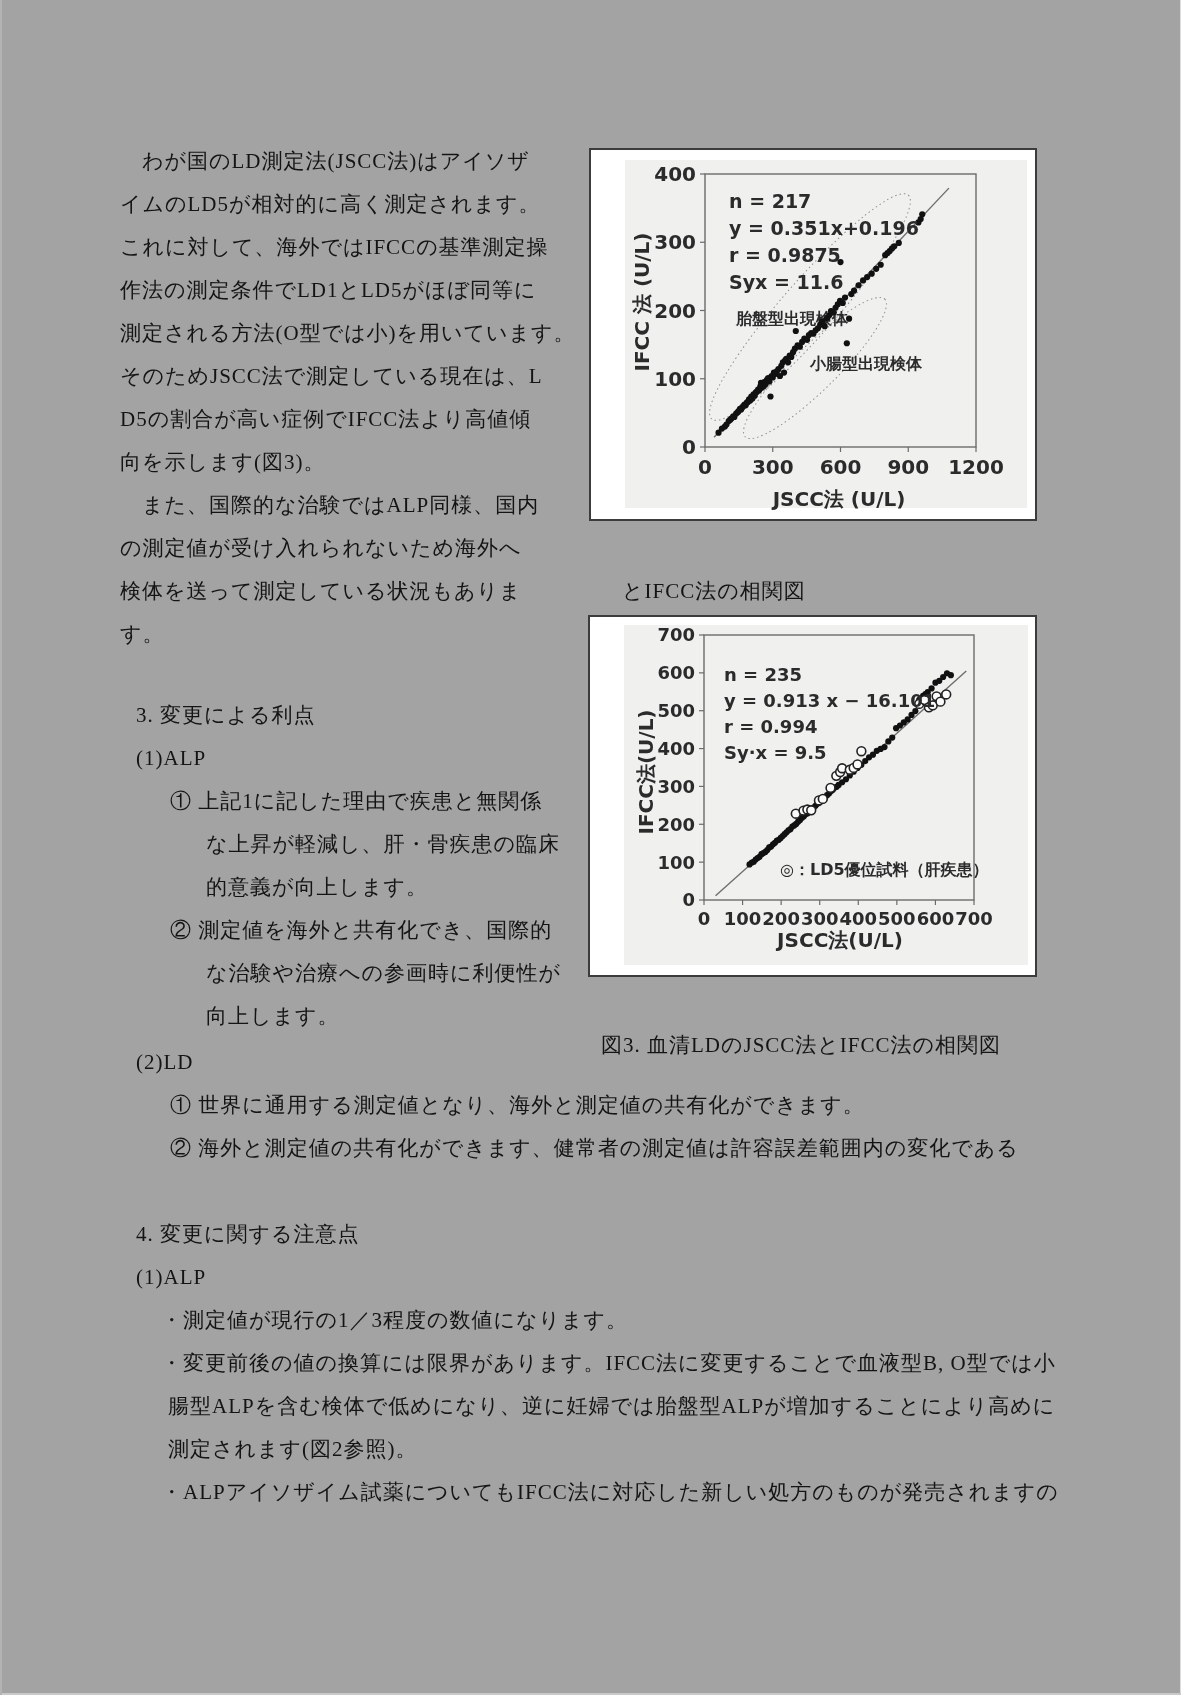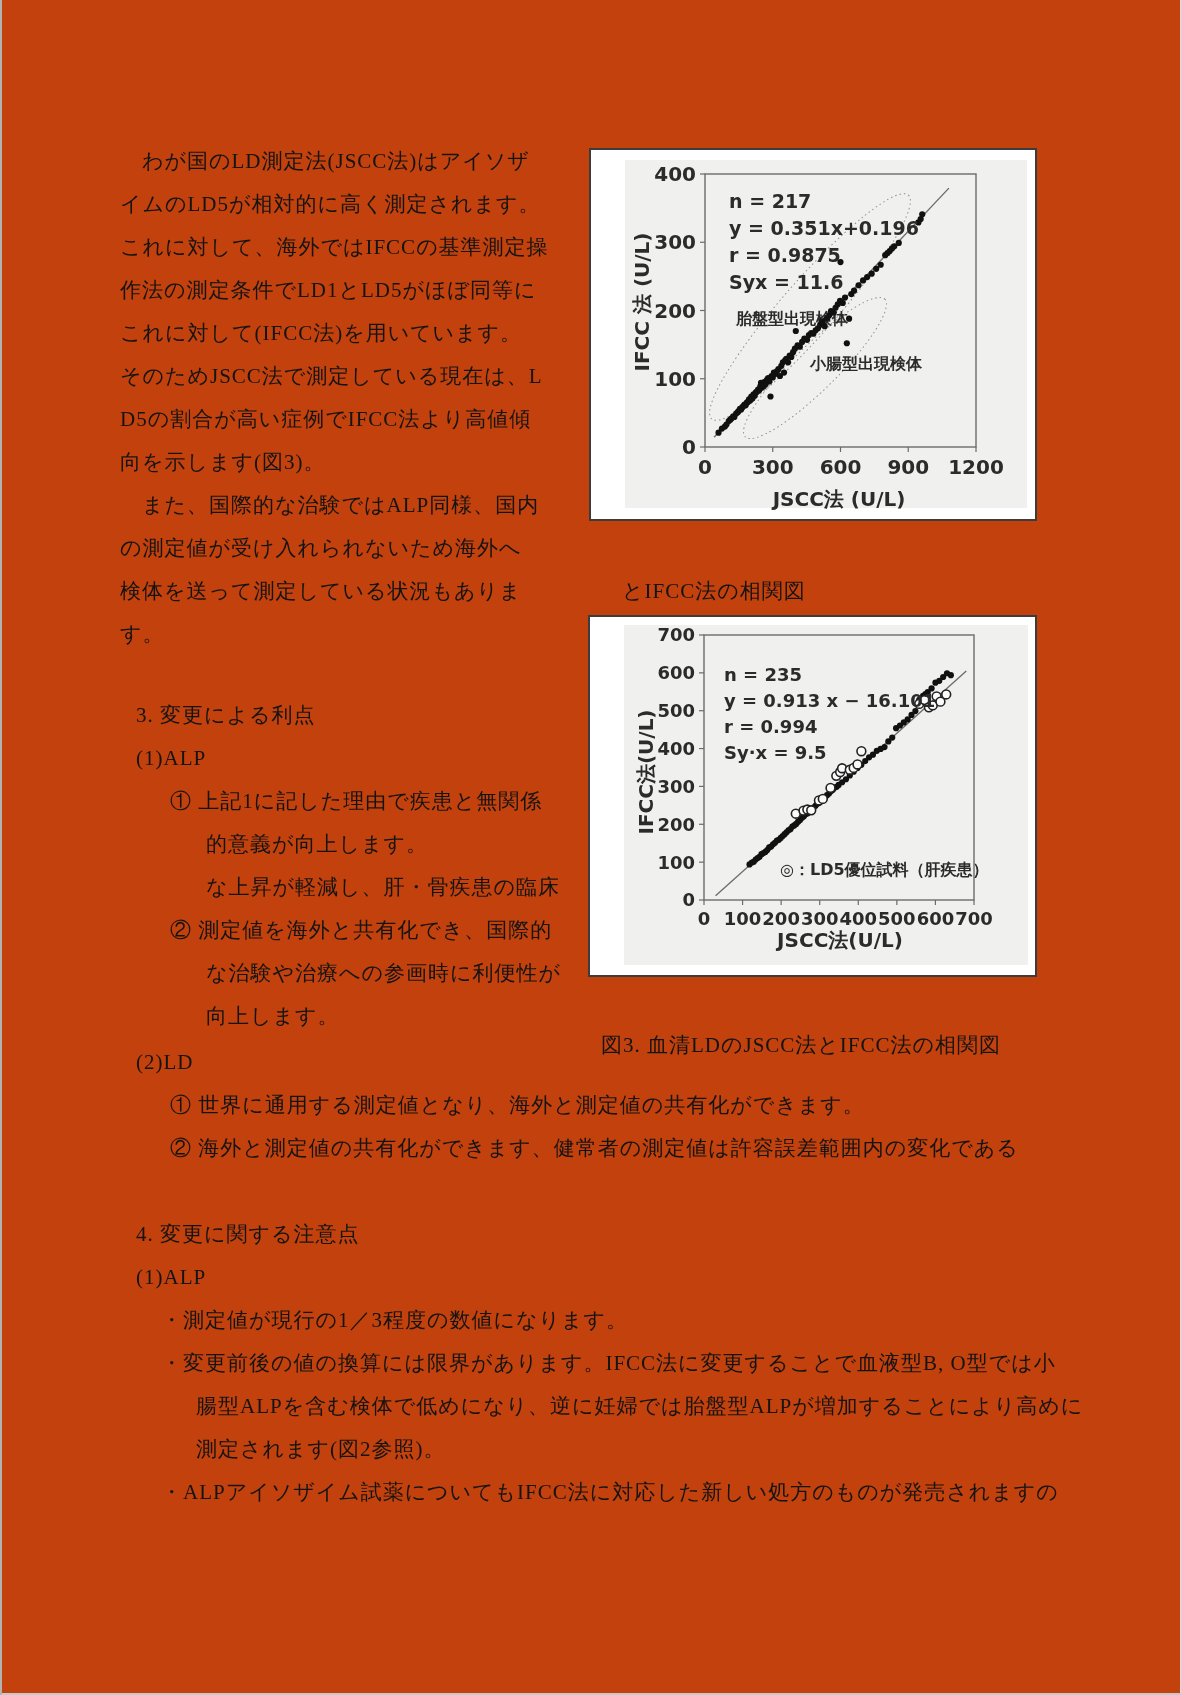--- a/index.html
+++ b/index.html
@@ -1,32 +1,32 @@
 <!DOCTYPE html>
 <html lang="ja"><head>
 <meta charset="utf-8">
 <style>
   html,body{margin:0;padding:0;background:#e8e8e8;}
   .page{
     position:relative;
     width:1181px;height:1695px;
     margin:0 auto;
-    background:#c2410c;
+    background:#a3a3a3;
     overflow:hidden;
     box-shadow: inset 2px 0 0 #b3b3b3, inset 0 -2px 0 #c9c9c9, inset -1px 0 0 #dedede;
     font-family:"Liberation Serif","DejaVu Serif",serif;
     color:#141414;
   }
   .textblock{position:absolute;font-size:21px;letter-spacing:1px;}
   .line{height:43px;line-height:43px;white-space:pre;}
   .l-h{margin-left:16px;}
   .l-li1{margin-left:50px;}
   .l-li2{margin-left:86px;}
   .l-b1{margin-left:41px;}
-  .l-b2{margin-left:76px;}
+  .l-b2{margin-left:48px;}
   .l-blank{height:43px;}
   #left-col{left:120px;top:140px;width:452px;}
   #benefits{left:120px;top:694px;width:452px;}
   #notes{left:120px;top:1041px;width:965px;}
   .figbox{
     position:absolute;
     border:2px solid #3c3c3c;
     background:#ffffff;
   }
   #fig2-box{left:589px;top:148px;width:444px;height:369px;}
@@ -41,36 +41,36 @@
 </head>
 <body>
 
 <div class="page">
 
   <div class="textblock" id="left-col">
       <div class="line">　わが国のLD測定法(JSCC法)はアイソザ</div>
       <div class="line">イムのLD5が相対的に高く測定されます。</div>
       <div class="line">これに対して、海外ではIFCCの基準測定操</div>
       <div class="line">作法の測定条件でLD1とLD5がほぼ同等に</div>
-      <div class="line">これに対して(IFCC法)を用いています。</div>
+      <div class="line">測定される方法(O型では小)を用いています。</div>
       <div class="line">そのためJSCC法で測定している現在は、L</div>
       <div class="line">D5の割合が高い症例でIFCC法より高値傾</div>
       <div class="line">向を示します(図3)。</div>
       <div class="line">　また、国際的な治験ではALP同様、国内</div>
       <div class="line">の測定値が受け入れられないため海外へ</div>
       <div class="line">検体を送って測定している状況もありま</div>
       <div class="line">す。</div>
     </div>
 
   <div class="textblock" id="benefits">
       <div class="line l-h">3. 変更による利点</div>
       <div class="line l-h">(1)ALP</div>
       <div class="line l-li1">① 上記1に記した理由で疾患と無関係</div>
+      <div class="line l-li2">な上昇が軽減し、肝・骨疾患の臨床</div>
       <div class="line l-li2">的意義が向上します。</div>
-      <div class="line l-li2">な上昇が軽減し、肝・骨疾患の臨床</div>
       <div class="line l-li1">② 測定値を海外と共有化でき、国際的</div>
       <div class="line l-li2">な治験や治療への参画時に利便性が</div>
       <div class="line l-li2">向上します。</div>
     </div>
 
   <div class="textblock" id="notes">
       <div class="line l-h">(2)LD</div>
       <div class="line l-li1">① 世界に通用する測定値となり、海外と測定値の共有化ができます。</div>
       <div class="line l-li1">② 海外と測定値の共有化ができます、健常者の測定値は許容誤差範囲内の変化である</div>
       <div class="line l-blank"></div>

